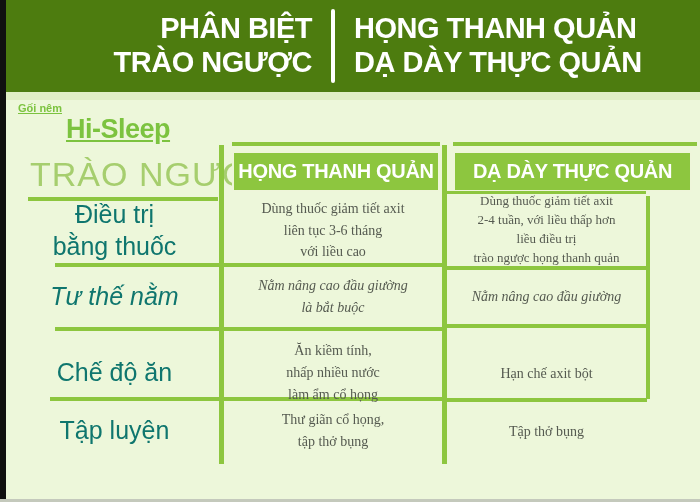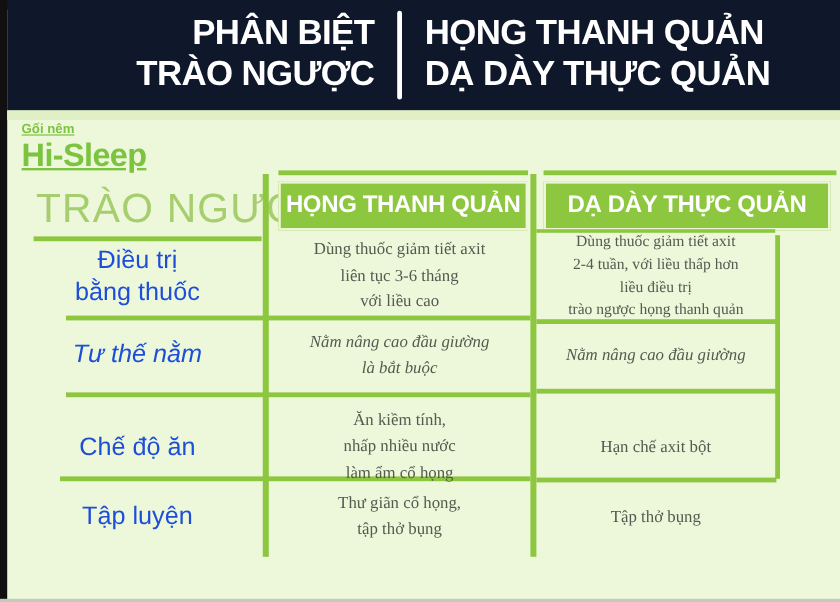--- a/index.html
+++ b/index.html
@@ -7,31 +7,31 @@
     width:700px;height:502px;position:relative;overflow:hidden;
     background:#edf7da;
     font-family:"Liberation Sans",sans-serif;
   }
   
   .frame-left{position:absolute;left:0;top:0;width:6px;height:502px;background:#101010;}
   .frame-top-notch{position:absolute;left:0;top:0;width:34px;height:8px;background:#101010;}
   .frame-bottom{position:absolute;left:0;bottom:0;width:700px;height:3px;background:#c4c9bc;}
 
   
-  .banner{position:absolute;left:6px;top:0;width:694px;height:92px;background:#0f172a;
+  .banner{position:absolute;left:6px;top:0;width:694px;height:92px;background:#4d7c0f;
           display:flex;align-items:center;}
   .banner-text{color:#fff;font-weight:bold;font-size:29px;line-height:1.17;letter-spacing:-0.5px;}
   .banner-left{flex:0 0 306px;text-align:right;}
   .banner-divider{width:4px;height:74px;background:#fff;margin:0 19px;border-radius:2px;}
   .banner-sub{position:absolute;left:6px;top:92px;width:694px;height:8px;background:#e1efc4;}
 
   
   .logo{position:absolute;left:18px;top:103px;color:#7cc33f;line-height:1;text-decoration:underline;}
   .logo-tagline{font-size:11px;font-weight:bold;margin-bottom:2px;}
-  .logo-brand{font-size:27px;font-weight:bold;letter-spacing:-0.5px;}
+  .logo-brand{font-size:27px;font-weight:bold;letter-spacing:-0.5px;margin-left:48px;}
 
   
   .table-title{position:absolute;left:30px;top:155px;font-size:34px;color:#a6ce6e;letter-spacing:1px;}
 
   
   .hdr-box{position:absolute;top:151px;height:41px;background:#8dc63f;border:2px solid #eef6da;
            box-sizing:border-box;display:flex;align-items:center;justify-content:center;
            color:#fff;font-weight:bold;font-size:20px;letter-spacing:-0.3px;white-space:nowrap;}
   .hdr-1{left:232px;width:208px;}
   .hdr-2{left:453px;width:239px;}
@@ -48,21 +48,21 @@
   .hl-r2{left:55px;top:327px;width:387px;height:4px;}
   .hl-r3{left:50px;top:397px;width:392px;height:4px;}
   .hl2-r0{left:447px;top:191px;width:199px;height:3px;}
   .hl2-r1{left:447px;top:266px;width:200px;height:4px;}
   .hl2-r2{left:447px;top:324px;width:200px;height:4px;}
   .hl2-r3{left:447px;top:398px;width:200px;height:4px;}
 
   
   .cell{position:absolute;display:flex;align-items:center;justify-content:center;
         text-align:center;white-space:pre-line;box-sizing:border-box;}
-  .lbl{left:10px;width:209px;color:#1d4ed8;font-size:21px;line-height:1.25;font-weight:500;}
+  .lbl{left:10px;width:209px;color:#0f766e;font-size:25px;line-height:1.25;font-weight:500;}
   .c1{left:224px;width:218px;font-family:"Liberation Serif",serif;color:#555a50;
       font-size:14px;line-height:1.55;}
   .c2{left:447px;width:199px;font-family:"Liberation Serif",serif;color:#555a50;
       font-size:14px;line-height:1.5;}
   .row-1{top:198px;height:65px;}
   .row-2{top:266px;height:61px;font-style:italic;}
   .row-3{top:331px;height:84px;}
   .row-4{top:401px;height:60px;}
   .c2.row-1{top:194px;height:72px;font-size:13px;line-height:1.45;}
 </style>

